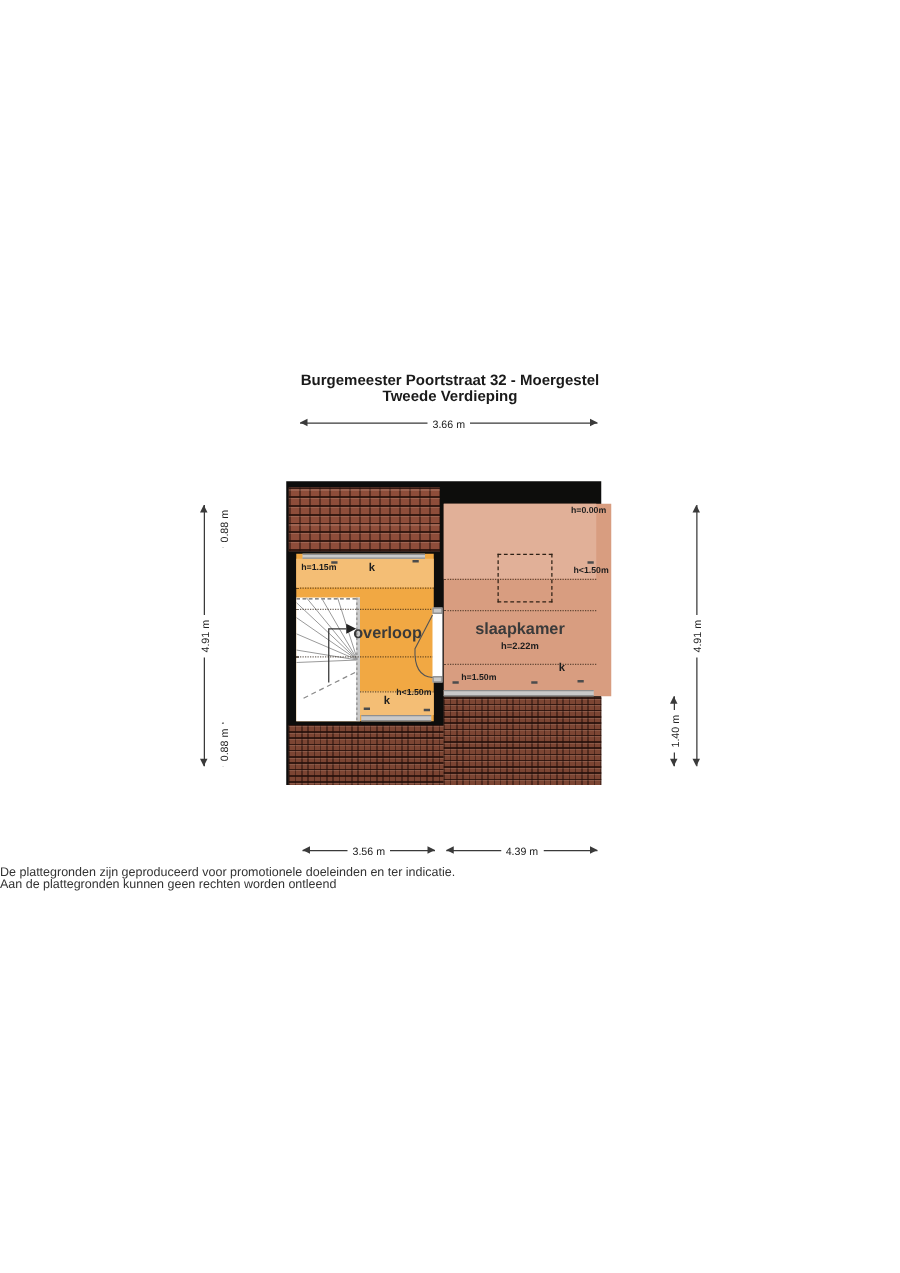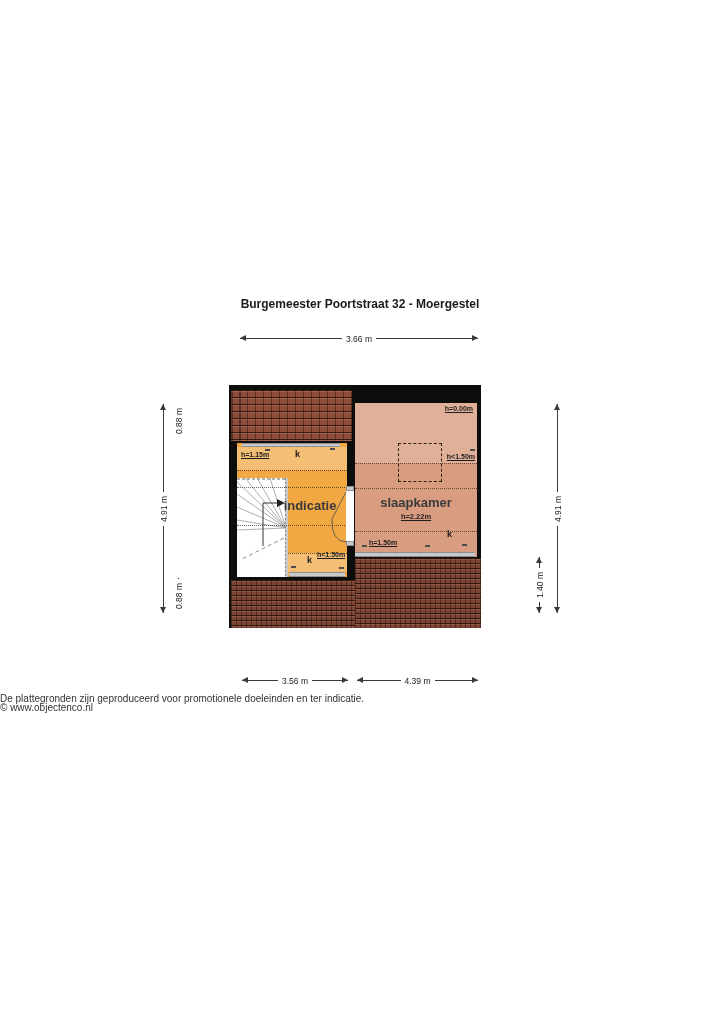--- a/index.html
+++ b/index.html
@@ -25,44 +25,45 @@
   .roof-top{background-color:var(--roof,#8e4d3a);
     background-image:
       repeating-linear-gradient(180deg, rgba(40,17,11,.85) 0 1.5px, rgba(255,235,220,.14) 1.5px 2.5px, rgba(0,0,0,0) 2.5px 7px),
       repeating-linear-gradient(90deg, rgba(40,17,11,.5) 0 1.5px, rgba(0,0,0,0) 1.5px 8px);}
   .roof-bot{background-color:var(--roof-bottom,#7c4533);
     background-image:
       repeating-linear-gradient(180deg, rgba(35,14,9,.8) 0 1.2px, rgba(255,235,220,.12) 1.2px 2px, rgba(0,0,0,0) 2px 5px),
       repeating-linear-gradient(90deg, rgba(35,14,9,.5) 0 1.2px, rgba(0,0,0,0) 1.2px 5px);}
   .room{position:absolute;}
   .room-overloop{background:var(--overloop,#f1a843);}
-  .room-slaapkamer{background:var(--slaapkamer,#d89d80);}
+  .room-slaapkamer{background:var(--slaapkamer,#d89d80);padding-left:12px;}
   .band-o{position:absolute;background:var(--overloop-light,#f4be75);}
   .band-s{position:absolute;background:var(--slaapkamer-light,#e1b098);}
   .knee{position:absolute;background:var(--knee-wall,#c9c9c9);border-top:1px solid #8f8f8f;border-bottom:1px solid #8f8f8f;box-sizing:border-box;}
   .dotline{position:absolute;height:0;border-top:1px dotted rgba(40,25,12,.65);}
   .dashrect{position:absolute;border:1.5px dashed #2e2015;box-sizing:border-box;}
   .km{position:absolute;width:5px;height:1.5px;background:#4c4c4c;}
-  .rlab{position:absolute;font-size:7px;font-weight:bold;color:#1d1d1d;white-space:nowrap;text-decoration:underline;}
+  .rlab{position:absolute;font-size:7px;font-weight:bold;color:#1d1d1d;white-space:nowrap;}
   .rname{position:absolute;font-size:13px;font-weight:bold;color:#3a3a3a;white-space:nowrap;transform:translateX(-50%);}
   .rk{position:absolute;font-size:9px;font-weight:bold;color:#1d1d1d;}
   .stairs{position:absolute;left:0;top:35px;width:51px;height:99px;background:#fff;}
   .door-open{position:absolute;background:#fff;}
   .jamb{position:absolute;background:var(--knee-wall,#c9c9c9);border:1px solid #8f8f8f;box-sizing:border-box;}
   .overlay-svg{position:absolute;left:0;top:0;pointer-events:none;}
   .footer{position:absolute;left:0;top:694px;width:611px;text-align:left;
           font-size:10px;line-height:9px;color:#333;}
 </style>
 </head>
 <body>
 
 <div class="page">
 
   <div class="title">
     <div>Burgemeester Poortstraat 32 - Moergestel</div>
+    <div>Tweede Verdieping</div>
   </div>
 
   <div class="dim-h" style="left:240px;top:338px;width:238px;">
     <span class="a a-l"></span>
     <span class="a a-r"></span>
     <span class="lab">3.66 m</span>
   </div>
 
   <div class="dim-v" style="left:163px;top:404px;height:209px;">
     <span class="a a-t"></span>
@@ -124,21 +125,21 @@
         </svg>
       </div>
 
       <div class="dotline" style="left:0;top:27px;width:110px;"></div>
       <div class="dotline" style="left:0;top:44px;width:110px;"></div>
       <div class="dotline" style="left:0;top:82px;width:110px;"></div>
       <div class="dotline" style="left:51px;top:110px;width:59px;"></div>
 
       <div class="rlab" style="left:4px;top:8px;">h=1.15m</div>
       <div class="rk" style="left:58px;top:6px;">k</div>
-      <div class="rname" style="left:73px;top:55px;">indicatie</div>
+      <div class="rname" style="left:73px;top:55px;">overloop</div>
       <div class="rlab" style="left:80px;top:108px;">h&lt;1.50m</div>
       <div class="rk" style="left:70px;top:112px;">k</div>
     </div>
 
     <div class="room room-slaapkamer" style="left:126px;top:18px;width:122px;height:154px;">
       <div class="band-s" style="left:0;top:0;width:122px;height:60px;"></div>
       <div class="knee" style="left:0;top:149px;width:120px;height:5px;"></div>
       <div class="dashrect" style="left:43px;top:40px;width:44px;height:39px;"></div>
 
       <div class="dotline" style="left:0;top:60px;width:122px;"></div>
@@ -176,16 +177,16 @@
     <span class="lab">3.56 m</span>
   </div>
   <div class="dim-h" style="left:357px;top:680px;width:121px;">
     <span class="a a-l"></span>
     <span class="a a-r"></span>
     <span class="lab">4.39 m</span>
   </div>
 
   <div class="footer">
     <div>De plattegronden zijn geproduceerd voor promotionele doeleinden en ter indicatie.</div>
-    <div>© www.objectenco.nl</div>
+    <div>Aan de plattegronden kunnen geen rechten worden ontleend</div>
   </div>
 
 </div>
 
 </body></html>

